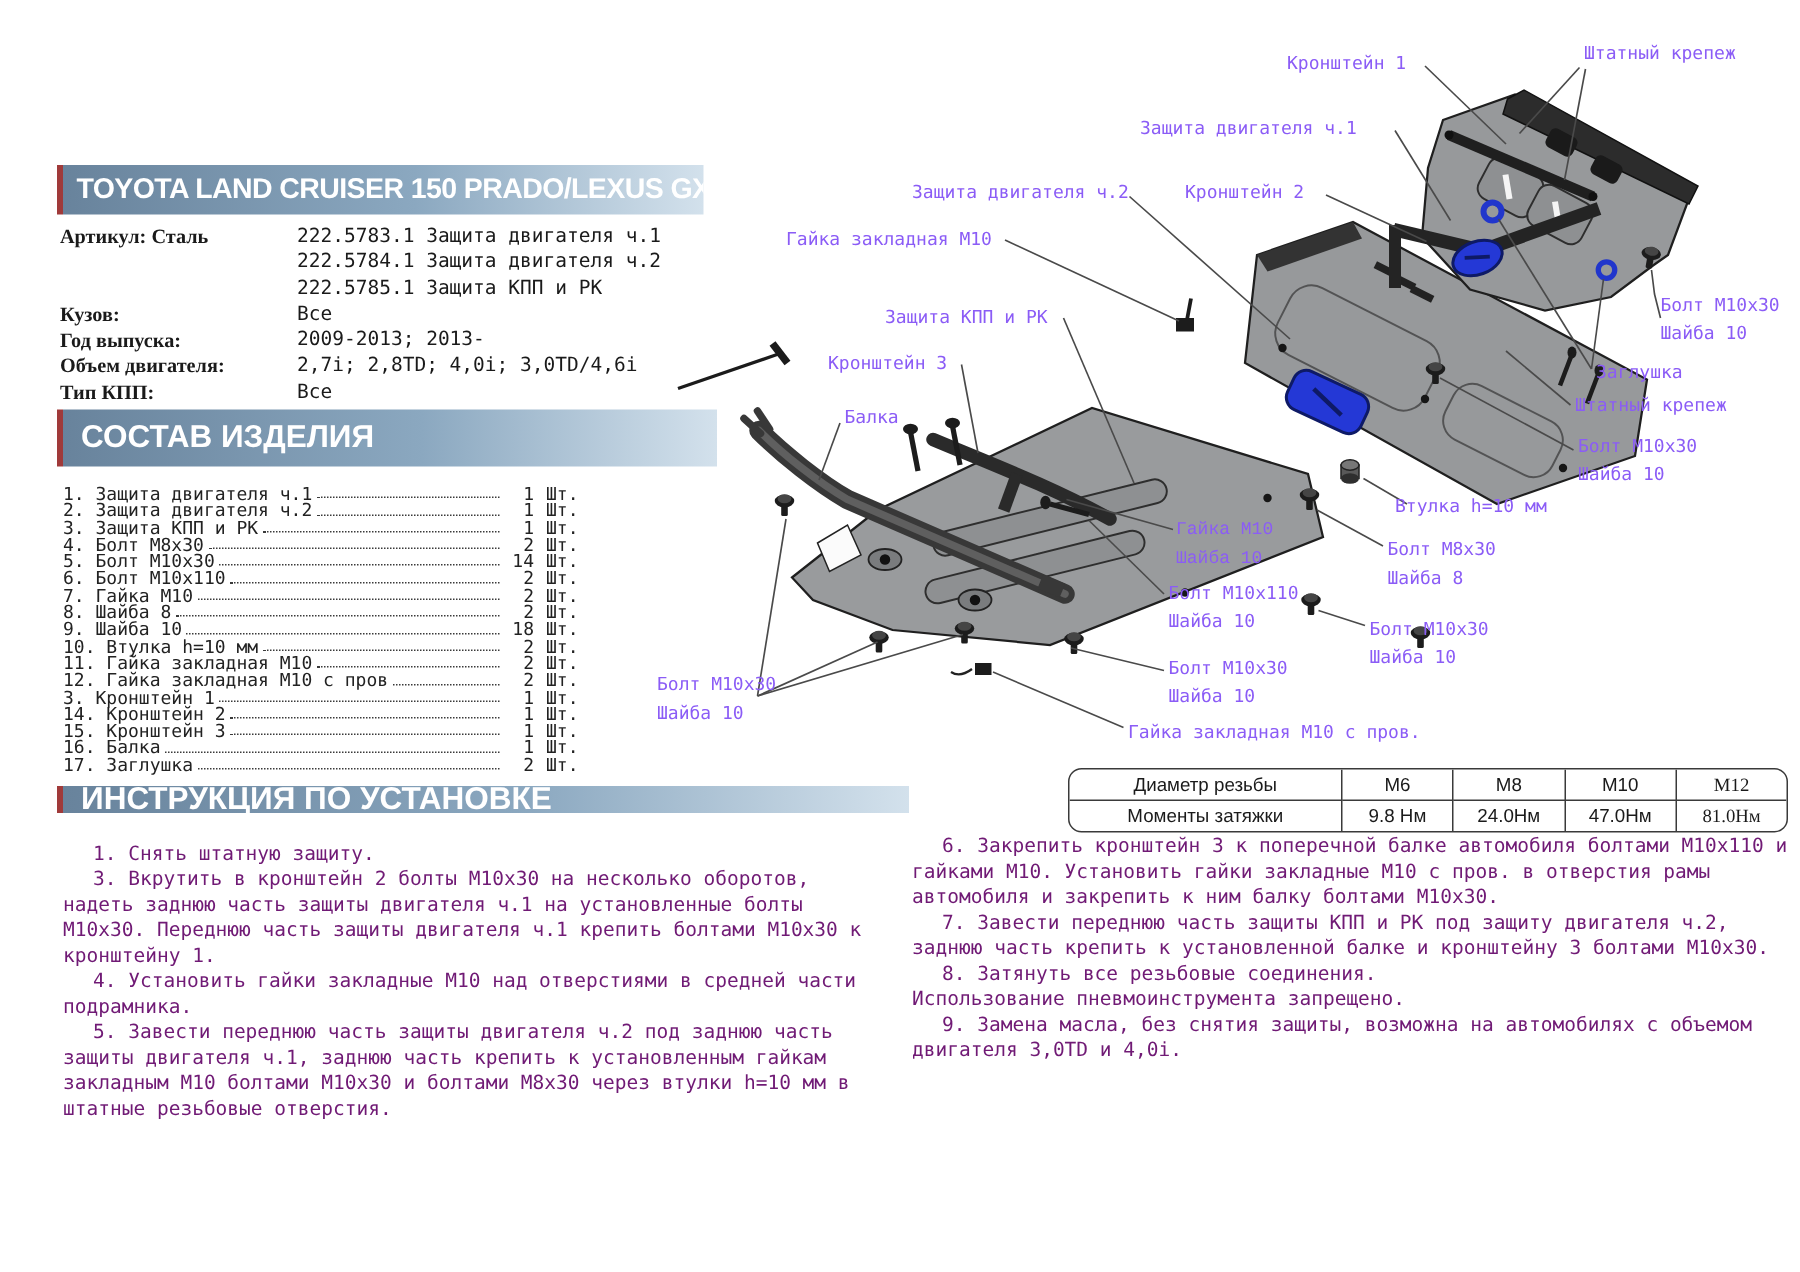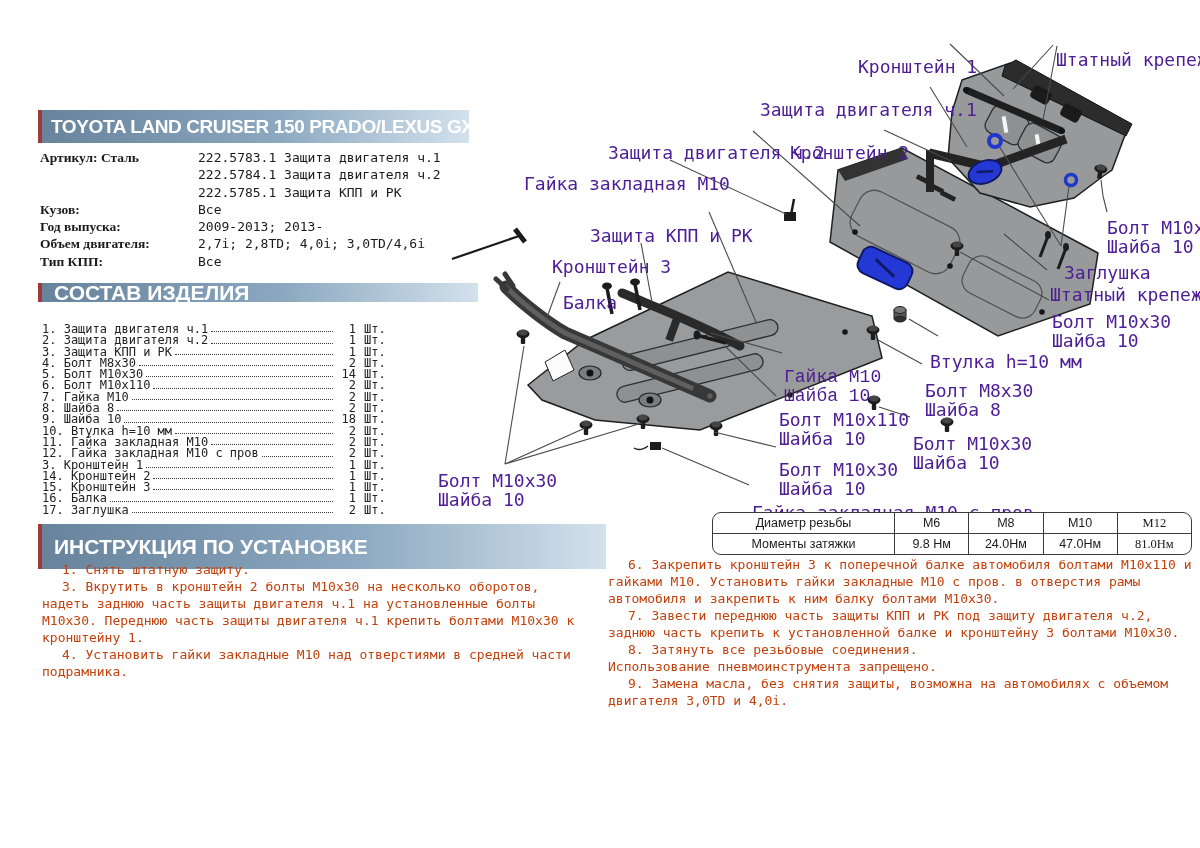--- a/index.html
+++ b/index.html
@@ -6,54 +6,54 @@
   body{width:1200px;height:848px;background:#ffffff;position:relative;overflow:hidden;
        font-family:"DejaVu Sans Mono",monospace;color:#1a1a1a;}
   #page{position:absolute;inset:0;}
   .abs{position:absolute;}
 
   
   .bar{position:absolute;background:linear-gradient(90deg,#68839c 0%,#8ba8c0 55%,#d3e1ec 100%);
        border-left:4px solid #a03a3a;color:#ffffff;font-family:"Liberation Sans",sans-serif;
        font-weight:bold;display:flex;align-items:center;overflow:hidden;white-space:nowrap;}
   #title-bar{left:38px;top:110px;width:418px;height:33px;font-size:19px;letter-spacing:-0.4px;padding-left:9px;}
-  #comp-bar{left:38px;top:283px;width:424px;height:19px;font-size:21px;padding-left:12px;}
-  #instr-bar{left:38px;top:524px;width:552px;height:45px;font-size:21px;padding-left:12px;}
+  #comp-bar{left:38px;top:273px;width:424px;height:38px;font-size:21px;padding-left:12px;}
+  #instr-bar{left:38px;top:524px;width:552px;height:18px;font-size:21px;padding-left:12px;}
 
   
   #spec-block{left:40px;top:149px;width:440px;}
   .spec-row{display:flex;line-height:17.3px;}
   .spec-label{width:158px;font-family:Liberation Serif, serif;font-weight:bold;font-size:13.5px;}
   .spec-value{font-size:13px;}
 
   
   #comp-list{left:42px;top:324px;width:352px;}
   .comp-item{display:flex;line-height:11.3px;font-size:12px;color:#222;}
   .comp-name{white-space:nowrap;}
   .comp-dots{flex:1;border-bottom:1.6px dotted #3a3a3a;margin:0 3px;transform:translateY(-3px);}
   .comp-qty{width:20px;text-align:right;}
   .comp-unit{width:30px;margin-left:8px;}
 
   
-  .instr-col{position:absolute;font-size:13px;line-height:17px;color:#c2410c;}
+  .instr-col{position:absolute;font-size:13px;line-height:17px;color:#701a75;}
   #instr-left{left:42px;top:561px;width:548px;}
   #instr-right{left:608px;top:556px;width:590px;}
   .step{margin:0;text-indent:20px;white-space:pre-line;}
 
   
   #torque-table{left:712px;top:512px;width:478px;border:1.5px solid #3a3a3a;border-radius:9px;
     overflow:hidden;font-family:"Liberation Sans",sans-serif;font-size:12.5px;background:#fff;}
   .tbl-row{display:flex;}
   .tbl-row:first-child .tbl-cell{border-bottom:1.2px solid #3a3a3a;}
   .tbl-cell{border-right:1.2px solid #3a3a3a;height:20px;display:flex;align-items:center;justify-content:center;flex:1;}
   .tbl-cell:first-child{flex:0 0 181px;}
   .tbl-cell:last-child{border-right:none;font-family:Liberation Serif, serif;}
 
   
-  .dlabel{position:absolute;font-size:18px;line-height:19px;white-space:pre;color:#4c1d95;margin-top:24px;}
+  .dlabel{position:absolute;font-size:12px;line-height:19px;white-space:pre;color:#8b5cf6;}
 </style>
 </head>
 <body>
 
 <div id="page">
 
   <svg class="abs" style="left:0;top:0" width="1200" height="848" viewBox="0 0 1200 848">
     <defs>
       <g id="bolt">
         <rect x="-2.2" y="0" width="4.4" height="11" rx="1" fill="#1c1c1c"></rect>
@@ -406,20 +406,21 @@
       </div>
     </div>
 
   <div id="instr-bar" class="bar">
     <span>ИНСТРУКЦИЯ ПО УСТАНОВКЕ</span>
   </div>
   <div id="instr-left" class="instr-col">
       <p class="step">1. Снять штатную защиту.</p>
       <p class="step">3. Вкрутить в кронштейн 2 болты М10х30 на несколько оборотов, надеть заднюю часть защиты двигателя ч.1 на установленные болты М10х30. Переднюю часть защиты двигателя ч.1 крепить болтами М10х30 к кронштейну 1.</p>
       <p class="step">4. Установить гайки закладные М10 над отверстиями в средней части подрамника.</p>
+      <p class="step">5. Завести переднюю часть защиты двигателя ч.2 под заднюю часть защиты двигателя ч.1, заднюю часть крепить к установленным гайкам закладным М10 болтами М10х30 и болтами М8х30 через втулки h=10 мм в штатные резьбовые отверстия.</p>
     </div>
   <div id="instr-right" class="instr-col">
       <p class="step">6. Закрепить кронштейн 3 к поперечной балке автомобиля болтами М10х110 и гайками М10. Установить гайки закладные М10 с пров. в отверстия рамы автомобиля и закрепить к ним балку болтами  М10х30.</p>
       <p class="step">7. Завести переднюю часть защиты КПП и РК под защиту двигателя ч.2, заднюю часть крепить к установленной балке и кронштейну 3 болтами М10х30.</p>
       <p class="step">8. Затянуть все резьбовые соединения.
 Использование пневмоинструмента запрещено.</p>
       <p class="step">9. Замена масла, без снятия защиты, возможна на автомобилях с объемом двигателя 3,0TD и 4,0i.</p>
     </div>
 
   <div id="torque-table" class="abs">

